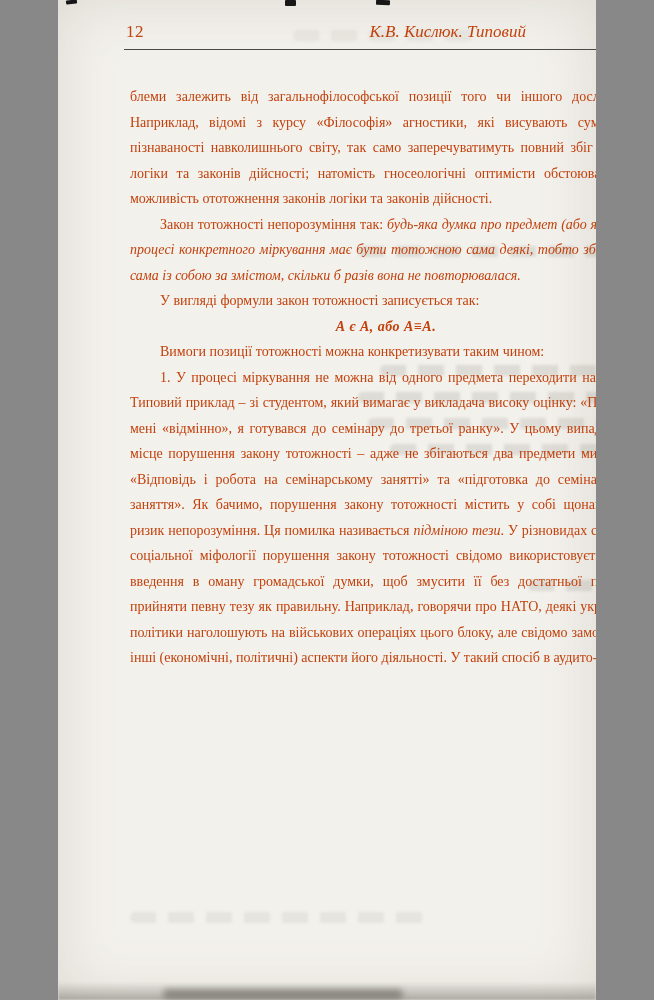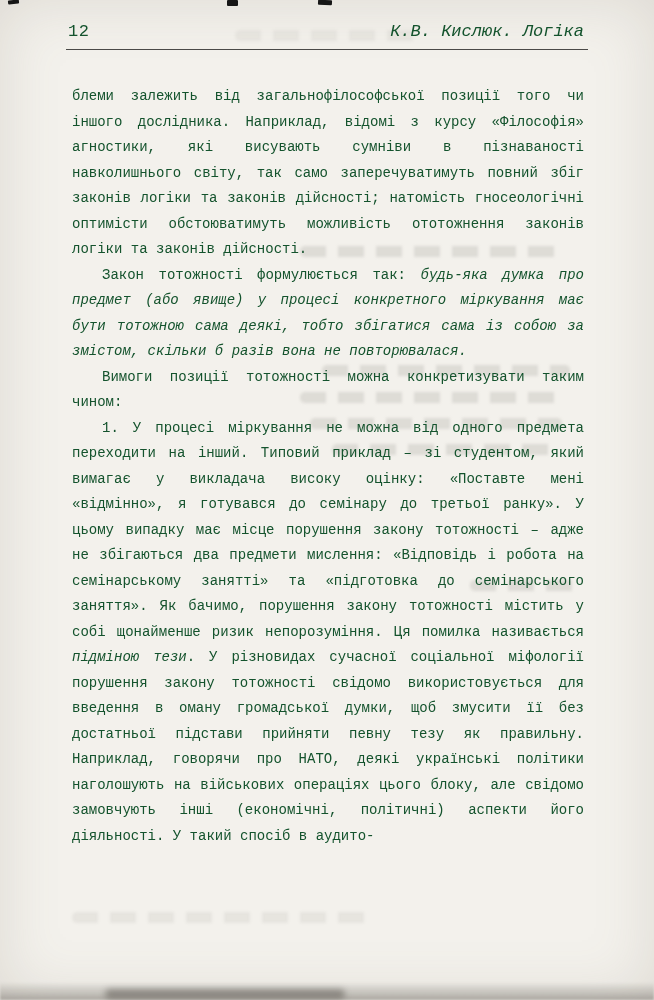--- a/index.html
+++ b/index.html
@@ -1,24 +1,24 @@
 <!DOCTYPE html>
 <html><head>
 <meta charset="utf-8">
 <style>
   html,body{margin:0;padding:0;background:#888;}
   .page{
     position:relative;
-    width:654px;height:1000px;
+    width:538px;height:1000px;
     margin:0 auto;
     background:#f3f1ec;
     overflow:hidden;
     box-shadow:inset 0 0 60px rgba(120,110,95,.18);
-    font-family:Liberation Mono, monospace;
-    color:#14532d;
+    font-family:Liberation Serif, serif;
+    color:#c2410c;
   }
   
   .header{
     position:absolute;top:22px;left:68px;right:70px;
     display:flex;justify-content:space-between;align-items:baseline;
     font-size:17px;
   }
   .page-num{font-style:normal;letter-spacing:.5px;}
   .running-head{font-style:italic;}
   .header-rule{
@@ -84,31 +84,35 @@
   <div class="bleed b5"></div>
   <div class="bleed b6"></div>
   <div class="bleed b7"></div>
   <div class="bleed b9"></div>
   <div class="mark m1"></div>
   <div class="mark m2"></div>
   <div class="mark m3"></div>
 
   <div class="header">
     <span class="page-num">12</span>
-    <span class="running-head">К.В. Кислюк. Логіка</span>
+    <span class="running-head">К.В. Кислюк. Типовий</span>
   </div>
   <div class="header-rule"></div>
 
   <div class="content">
     <p class="para no-indent">
       <span>блеми залежить від загальнофілософської позиції того чи іншого дослідника. Наприклад, відомі з курсу «Філософія» агностики, які висувають сумніви в пізнаваності навколишнього світу, так само заперечуватимуть повний збіг законів логіки та законів дійсності; натомість гносеологічні оптимісти обстоюватимуть можливість ототожнення законів логіки та законів дійсності.</span>
     </p>
     <p class="para">
-      <span>Закон тотожності формулюється так: </span><span class="it">будь-яка думка про предмет (або явище) у процесі конкретного міркування має бути тотожною сама деякі, тобто збігатися сама із собою за змістом, скільки б разів вона не повторювалася.</span>
+      <span>Закон тотожності непорозуміння так: </span><span class="it">будь-яка думка про предмет (або явище) у процесі конкретного міркування має бути тотожною сама деякі, тобто збігатися сама із собою за змістом, скільки б разів вона не повторювалася.</span>
     </p>
+    <p class="para">
+      <span>У вигляді формули закон тотожності записується так:</span>
+    </p>
+    <p class="formula">А є А, або А≡А.</p>
     <p class="para">
       <span>Вимоги позиції тотожності можна конкретизувати таким чином:</span>
     </p>
     <p class="para">
       <span>1. У процесі міркування не можна від одного предмета переходити на інший. Типовий приклад – зі студентом, який вимагає у викладача високу оцінку: «Поставте мені «відмінно», я готувався до семінару до третьої ранку». У цьому випадку має місце порушення закону тотожності – адже не збігаються два предмети мислення: «Відповідь і робота на семінарському занятті» та «підготовка до семінарського заняття». Як бачимо, порушення закону тотожності містить у собі щонайменше ризик непорозуміння. Ця помилка називається </span><span class="it">підміною тези</span><span>. У різновидах сучасної соціальної міфології порушення закону тотожності свідомо використовується для введення в оману громадської думки, щоб змусити її без достатньої підстави прийняти певну тезу як правильну. Наприклад, говорячи про НАТО, деякі українські політики наголошують на військових операціях цього блоку, але свідомо замовчують інші (економічні, політичні) аспекти його діяльності. У такий спосіб в аудито-</span>
     </p>
   </div>
 
   <div class="bottom-band"></div>
   <div class="bottom-blob"></div>

